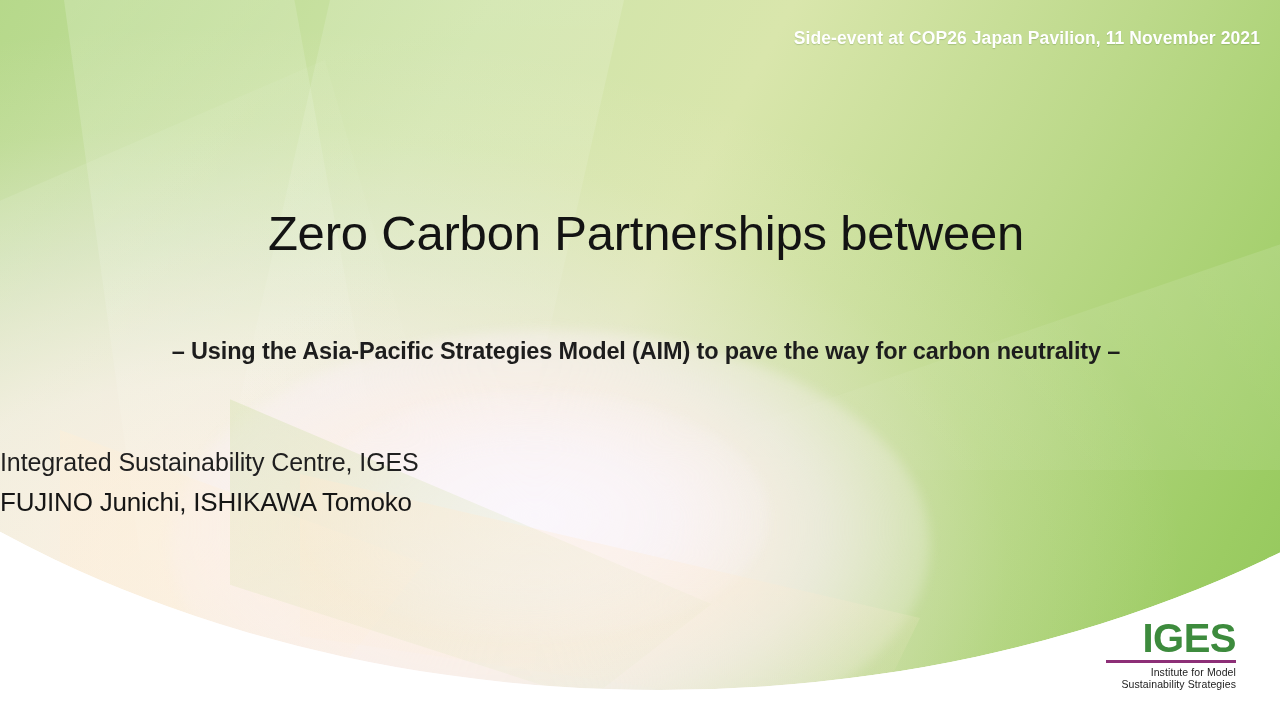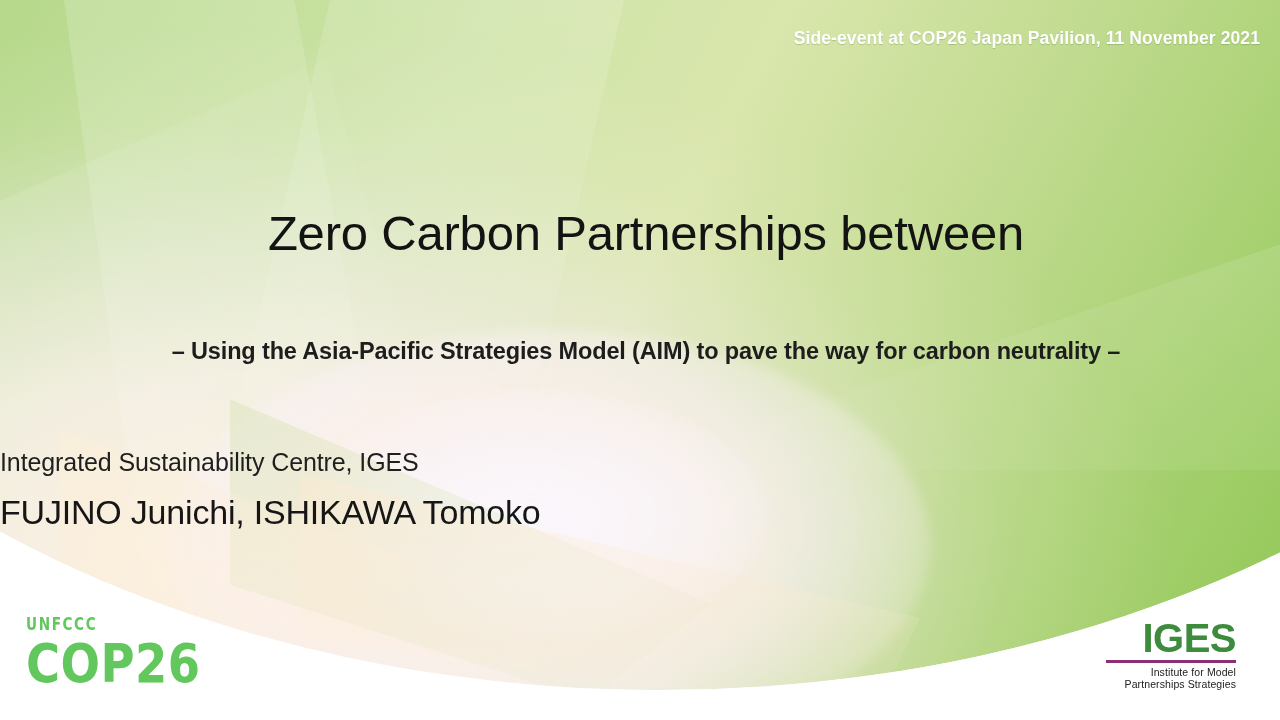--- a/index.html
+++ b/index.html
@@ -115,22 +115,22 @@
     letter-spacing:-0.15px;white-space:nowrap;
   }
 
   .affil-block{
     position:absolute;left:0;right:218px;top:446px;
   }
   .affiliation{
     color:#1f1f1f;font-size:25px;line-height:33px;letter-spacing:-0.1px;
   }
   .authors{
-    color:#161616;font-size:34px;line-height:43px;letter-spacing:-0.2px;
-    margin-top:12px;
+    color:#161616;font-size:26px;line-height:43px;letter-spacing:-0.2px;
+    margin-top:2px;
   }
 
   
   .cop-logo{position:absolute;left:26px;top:616px;line-height:1;}
   .cop-unfccc{
     color:#62c75c;font-size:17px;font-weight:bold;
     letter-spacing:2.0px;
     transform:scaleX(0.80);transform-origin:left top;
     font-family:"DejaVu Sans", sans-serif;
   }
@@ -178,25 +178,21 @@
     <div class="title-line">Zero Carbon Partnerships between</div>
   </div>
 
   <div class="subtitle">– Using the Asia-Pacific Strategies Model (AIM) to pave the way for carbon neutrality –</div>
 
   <div class="affil-block">
     <div class="affiliation">Integrated Sustainability Centre, IGES</div>
     <div class="authors">FUJINO Junichi, ISHIKAWA Tomoko</div>
   </div>
 
-  <div class="cop-logo">
-    <div class="cop-unfccc">UNFCCC</div>
-    <div class="cop-main">COP26</div>
-  </div>
 
   <div class="iges-logo">
     <div class="iges-word">IGES</div>
     <div class="iges-rule"></div>
     <div class="iges-tagline">Institute for Model</div>
-    <div class="iges-tagline">Partnerships Strategies</div>
+    <div class="iges-tagline">Sustainability Strategies</div>
   </div>
 
 </div>
 
 </body></html>

